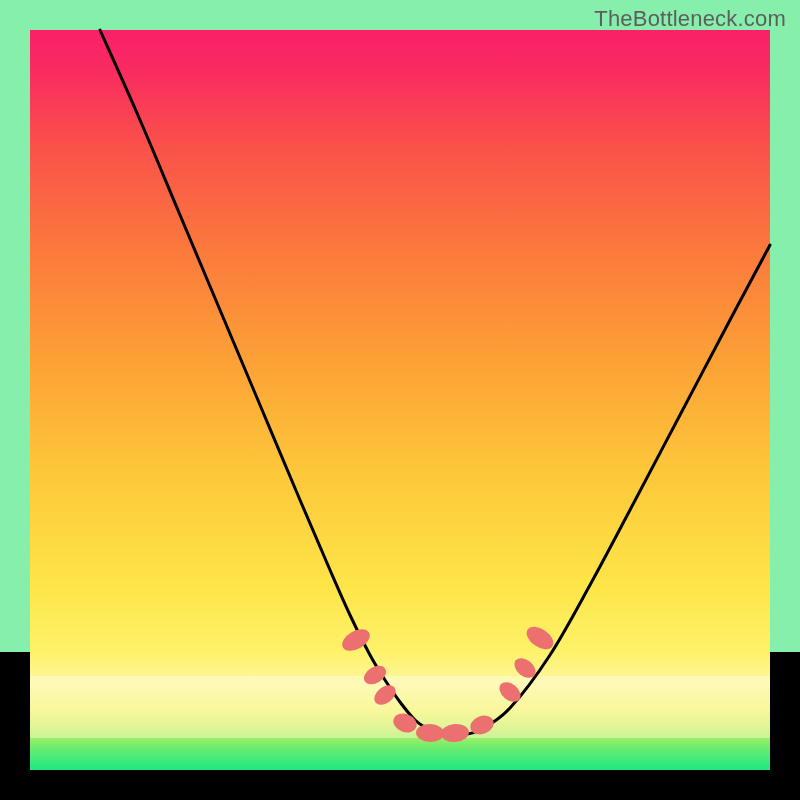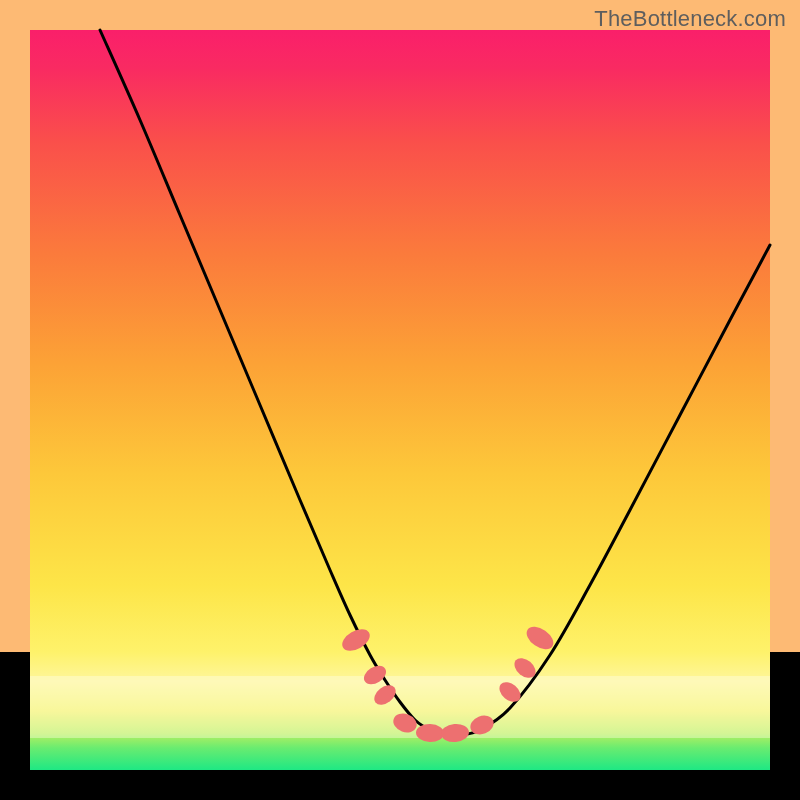--- a/index.html
+++ b/index.html
@@ -8,21 +8,21 @@
     width: 800px;
     height: 800px;
     overflow: hidden;
     background: #000;
     font-family: Arial, Helvetica, sans-serif;
   }
   .frame {
     position: relative;
     width: 800px;
     height: 652px;
-    background: #fdba74;
+    background: #86efac;
     text-decoration: underline;
   }
   .plot-area {
     position: absolute;
     left: 30px;
     top: 30px;
     width: 740px;
     height: 740px;
     
     background: linear-gradient(

